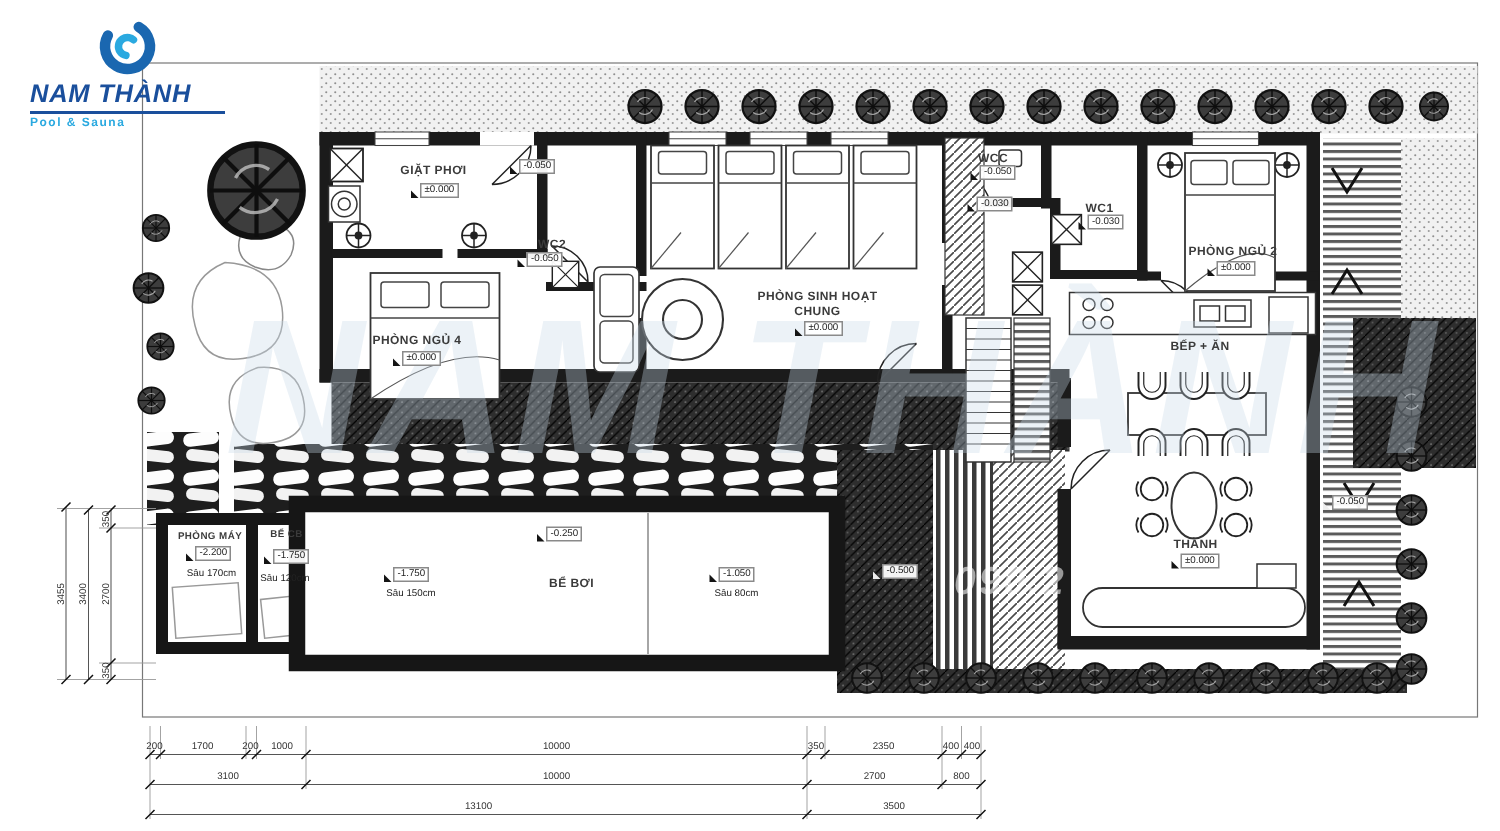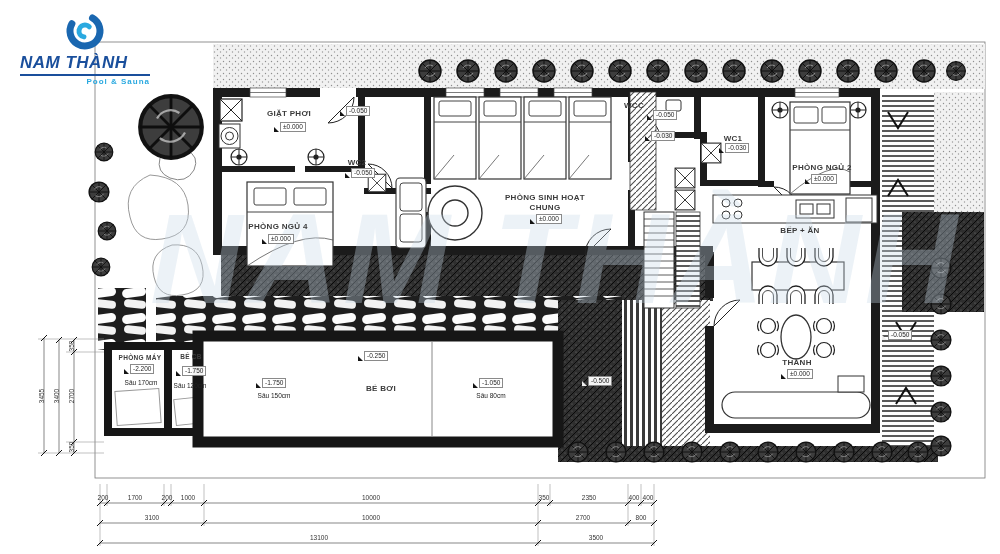--- a/index.html
+++ b/index.html
@@ -19,21 +19,21 @@
        color:#333;white-space:nowrap;z-index:6;}
   .dimv{position:absolute;font:400 6.5px "Liberation Sans",sans-serif;color:#333;
         transform:translate(-50%,-50%) rotate(-90deg);white-space:nowrap;z-index:6;}
   .wm{position:absolute;left:150px;top:185px;font:700 italic 128px "Liberation Sans",sans-serif;
       color:rgba(198,216,231,.34);letter-spacing:4px;white-space:nowrap;z-index:4;pointer-events:none;}
   .wmp{position:absolute;left:636px;top:372px;font:700 italic 26px "Liberation Sans",sans-serif;
       color:rgba(255,255,255,.55);letter-spacing:2px;z-index:5;pointer-events:none;}
   .logo{position:absolute;left:20px;top:10px;width:130px;z-index:7;}
   .logo .ttl{font:700 italic 17px "Liberation Sans",sans-serif;color:#1a4f9c;letter-spacing:.5px;
              border-bottom:2px solid #1a4f9c;padding-bottom:1px;}
-  .logo .tag{font:700 8px "Liberation Sans",sans-serif;color:#2aa9e0;text-align:right;
+  .logo .tag{font:700 8px "Liberation Sans",sans-serif;color:#2aa9e0;text-align:left;
              letter-spacing:1px;margin-top:1px;}
   .logo svg{display:block;margin:0 auto 1px auto;}
 </style>
 </head>
 <body>
 
 <div id="plan">
 
   <svg class="abs" width="1000" height="554" viewBox="0 0 1000 554" style="left:0;top:0;z-index:1">
     <defs>
@@ -361,35 +361,36 @@
         <line x1="66" y1="442" x2="104" y2="442"></line>
           <line x1="38" y1="453" x2="104" y2="453"></line>
       </g>
       <g stroke="#111" stroke-width="1">
         <path d="M41 341 l6 -6 M41 456 l6 -6 M56 343 l6 -6 M56 456 l6 -6 M71 343 l6 -6 M71 355 l6 -6 M71 445 l6 -6 M71 456 l6 -6"></path>
       </g>
     </g>
   </svg>
 
   <div class="wm">NAM THÀNH</div>
+  <div class="wmp">090.2</div>
 
   <div class="logo">
     <svg width="46" height="42" viewBox="0 0 46 42">
       <circle cx="23" cy="21" r="15" fill="none" stroke="#1a67b0" stroke-width="7" stroke-dasharray="70 25" transform="rotate(-60 23 21)" stroke-linecap="round"></circle>
       <circle cx="23" cy="21" r="6" fill="none" stroke="#2aa9e0" stroke-width="5" stroke-dasharray="22 16" transform="rotate(100 23 21)" stroke-linecap="round"></circle>
     </svg>
     <div class="ttl">NAM THÀNH</div>
     <div class="tag">Pool &amp; Sauna</div>
   </div>
 
   <div class="lbl" style="left:289px;top:109px">GIẶT PHƠI</div>
-  <div class="lbl" style="left:357px;top:158px">WC2</div>
+  <div class="lbl" style="left:368px;top:158px">WC2</div>
   <div class="lbl" style="left:278px;top:222px">PHÒNG NGỦ 4</div>
   <div class="lbl" style="left:545px;top:193px;width:86px;white-space:normal;text-align:center;line-height:10px">PHÒNG SINH HOẠT CHUNG</div>
-  <div class="lbl" style="left:634px;top:101px">WCC</div>
+  <div class="lbl" style="left:662px;top:101px">WCC</div>
   <div class="lbl" style="left:733px;top:134px">WC1</div>
   <div class="lbl" style="left:822px;top:163px">PHÒNG NGỦ 2</div>
   <div class="lbl" style="left:800px;top:226px">BẾP + ĂN</div>
   <div class="lbl" style="left:797px;top:358px">THÀNH</div>
   <div class="lbl sm" style="left:140px;top:354px">PHÒNG MÁY</div>
   <div class="lbl sm" style="left:191px;top:353px">BỂ CB</div>
   <div class="lbl" style="left:381px;top:384px">BỂ BƠI</div>
 
   <div class="dep" style="left:141px;top:379px">Sâu 170cm</div>
   <div class="dep" style="left:190px;top:382px">Sâu 120cm</div>

